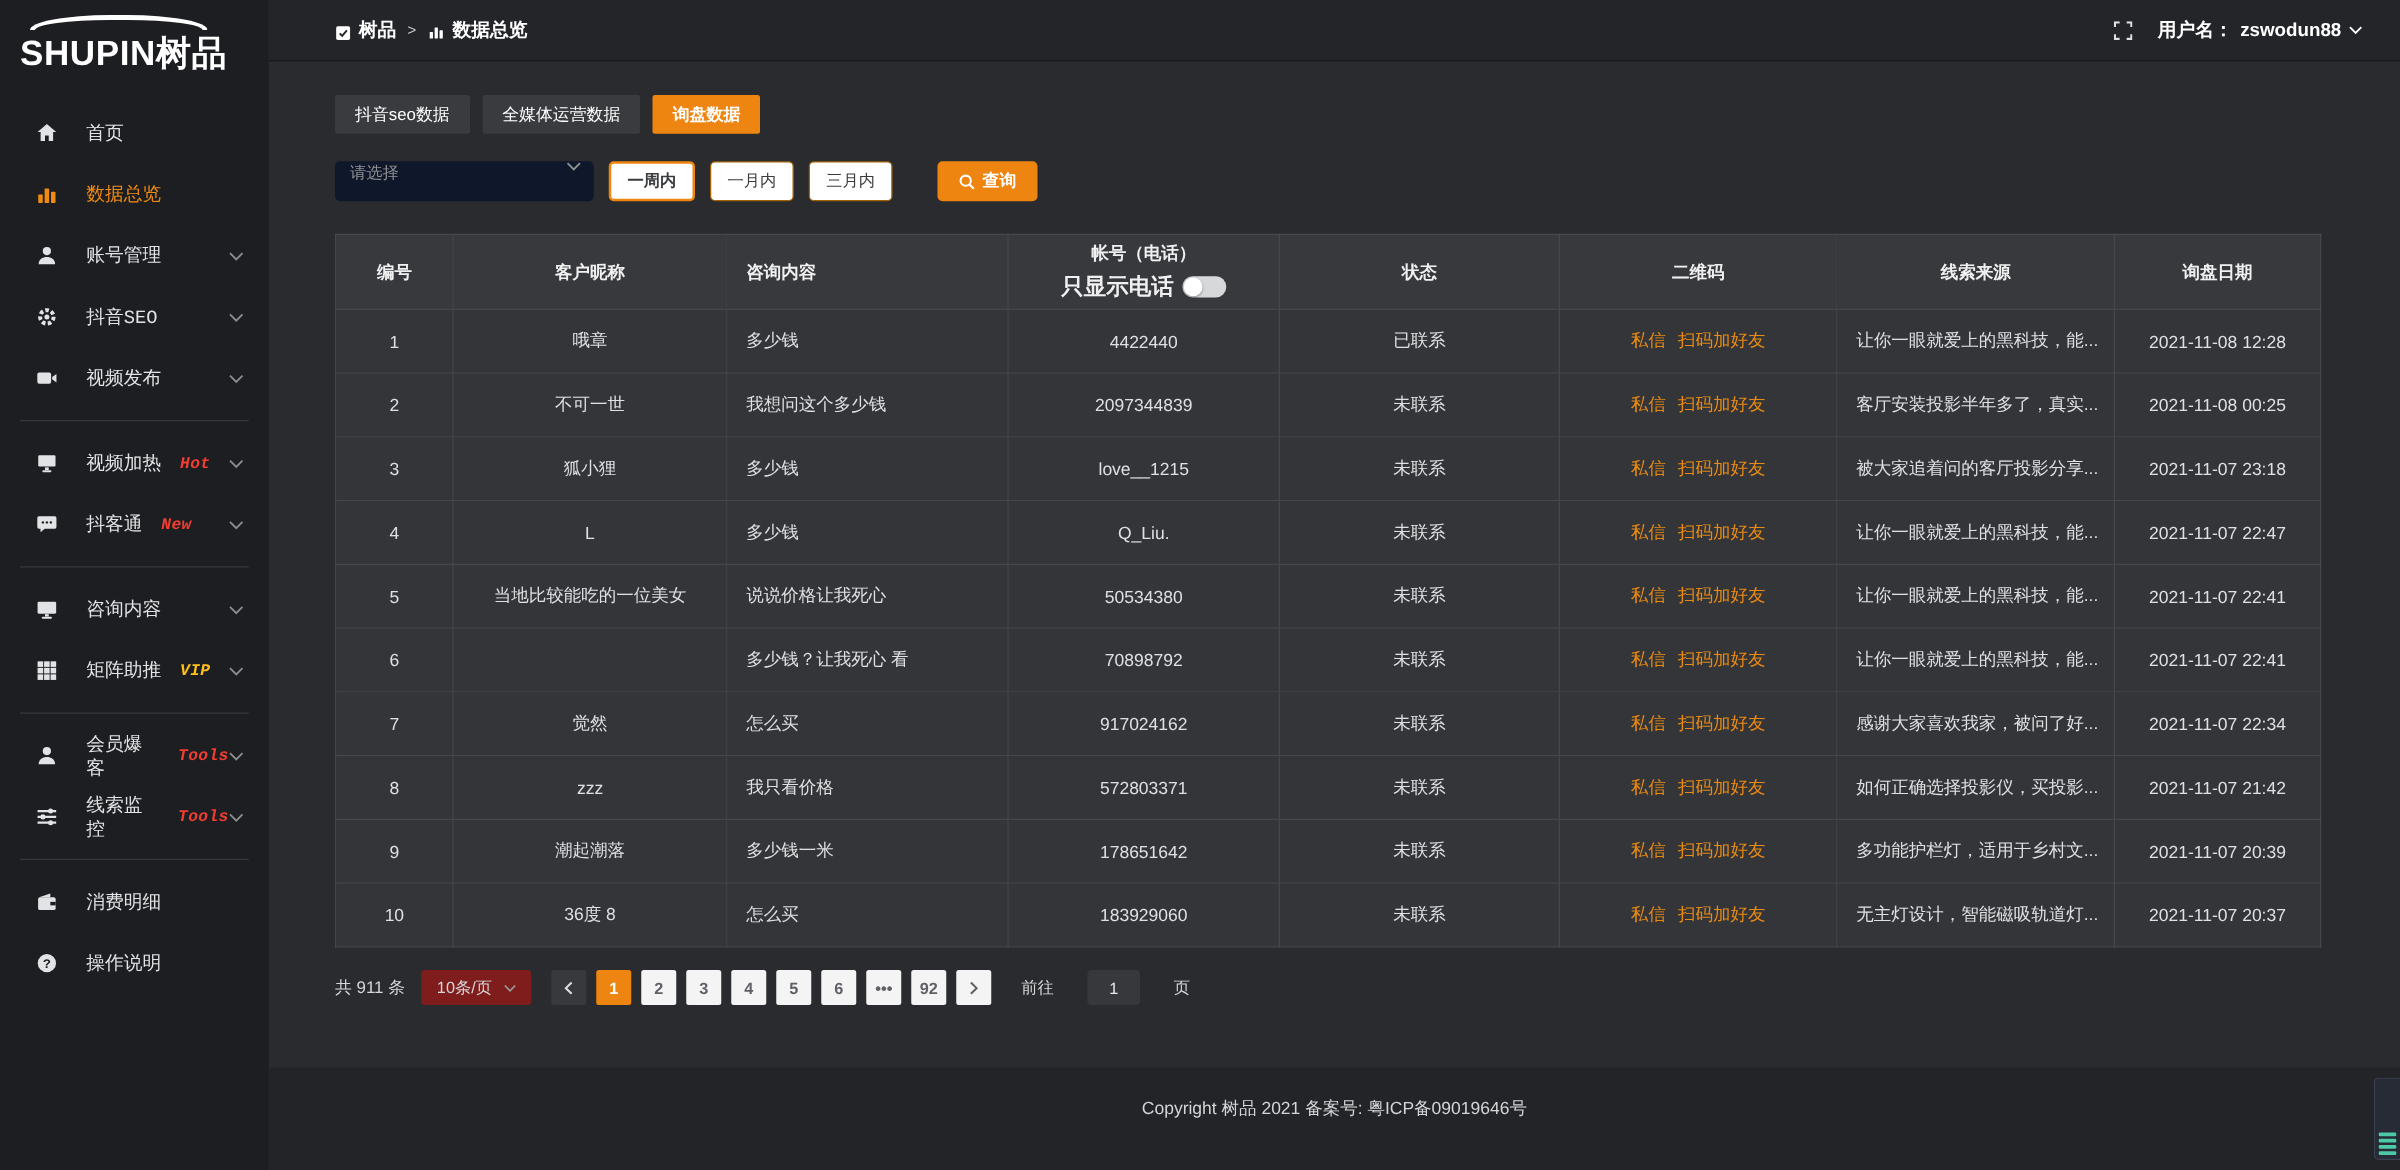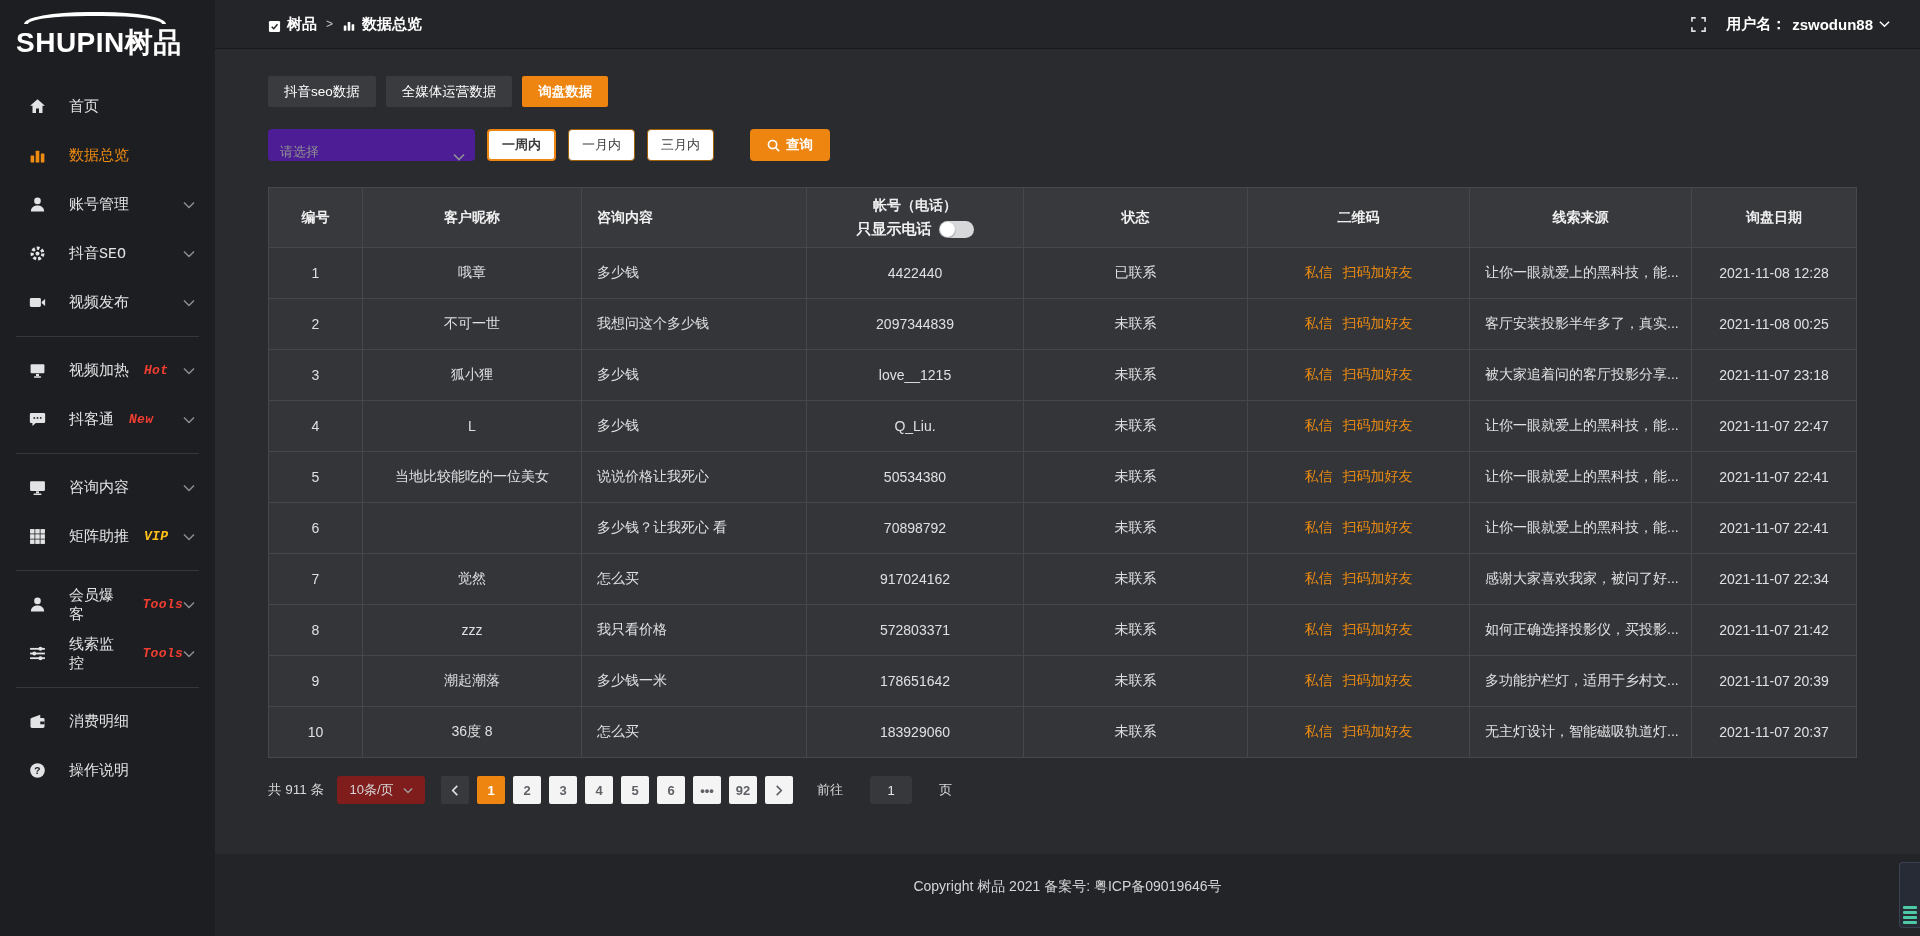--- a/index.html
+++ b/index.html
@@ -37,37 +37,37 @@
   
   .main { position:absolute; left:215px; top:49px; right:0; bottom:0; background:#2a2b2e; }
   .content { padding:27px 0 0 53px; }
 
   .tabs { display:flex; gap:10px; }
   .tab { height:31px; padding:0 16px; display:flex; align-items:center; background:#3a3b3f;
          color:#fff; font-size:13.5px; border-radius:2px; cursor:pointer; }
   .tab.active { background:#ee8511; font-weight:bold; }
 
   .filters { margin-top:22px; display:flex; align-items:center; }
-  .select { width:207px; height:32px; background:#4c1d95; border-radius:4px; display:flex;
-            align-items:flex-end; padding:0 10px 0 12px; color:#8f9092; font-size:13px; cursor:pointer; }
+  .select { width:207px; height:32px; background:#0f172a; border-radius:4px; display:flex;
+            align-items:flex-start; padding:0 10px 0 12px; color:#8f9092; font-size:13px; cursor:pointer; }
   .sel-chevron { margin-left:auto; display:flex; }
   .btn-period { height:32px; padding:0 13px; background:#fff; border:1px solid #a16207; border-radius:4px;
                 color:#3a3b3d; font-size:13px; margin-left:12px; display:flex; align-items:center; cursor:pointer; }
   .btn-period.active { border:2px solid #ee8511; font-weight:bold; }
   .btn-search { height:32px; padding:0 17px; background:#ee8511; color:#fff; border:none; border-radius:4px;
                 font-size:13.5px; font-weight:bold; margin-left:36px; display:flex; align-items:center; gap:6px; cursor:pointer; }
 
   
   table.data-table { margin-top:26px; border-collapse:collapse; table-layout:fixed; width:1588px; }
   .data-table th, .data-table td { border:1px solid #46474b; overflow:hidden; white-space:nowrap; }
   .data-table th { background:#38393d; height:60px; color:#f0f0f1; font-size:14px; font-weight:bold; text-align:center; }
   .data-table td { background:#343539; height:51px; color:#dfe0e1; font-size:14px; text-align:center; }
   .data-table .left { text-align:left; padding-left:15px; }
   .orange { color:#e98a12; }
-  .th-sub { font-size:15px; font-weight:bold; margin-top:5px; display:flex; align-items:center; justify-content:center; }
+  .th-sub { font-size:18px; font-weight:bold; margin-top:5px; display:flex; align-items:center; justify-content:center; }
   .toggle { width:35px; height:17px; border-radius:9px; background:#d7d8da; position:relative;
             display:inline-block; margin-left:7px; cursor:pointer; }
   .toggle::after { content:""; position:absolute; width:15px; height:15px; border-radius:50%;
                    background:#fff; top:1px; left:1px; box-shadow:0 1px 2px rgba(0,0,0,.35); }
   .qr-link { color:#e98a12; margin:0 3px; cursor:pointer; }
 
   
   .pagination { margin-top:18px; display:flex; align-items:center; font-size:13px; color:#d6d7d8; }
   .page-total { font-size:13.5px; }
   .page-size { width:88px; height:28px; background:#7f1d1d; border-radius:3px; margin:0 16px 0 13px;

